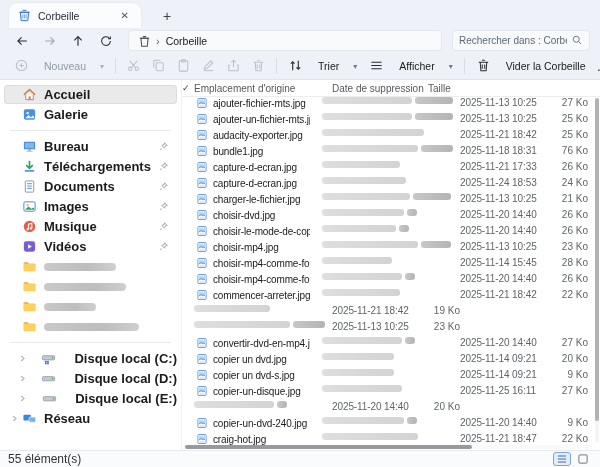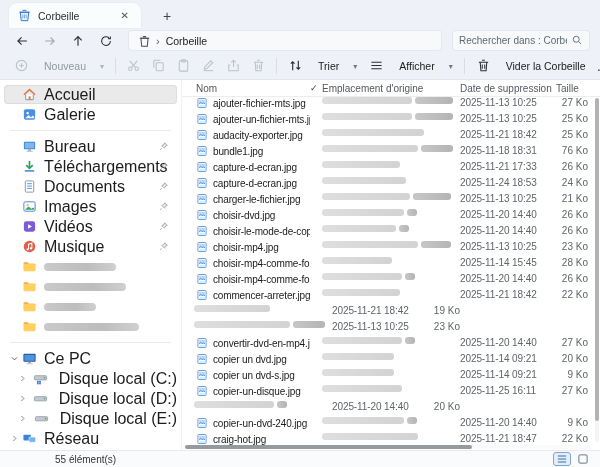--- a/index.html
+++ b/index.html
@@ -44,21 +44,21 @@
   .content { flex:1; display:flex; background:#fff; overflow:hidden; }
   .sidebar { width:182px; flex:none; padding-top:4px; border-right:1px solid #f0f1f3; overflow:hidden; position:relative; }
   .side-item { height:19px; margin:1px 4px; border-radius:4px; display:flex; align-items:center; position:relative; padding-left:18px; }
   .side-item.has-chev { padding-left:6px; }
   .side-item.indent1 { padding-left:14px;justify-content:space-between; }
   .side-item.selected { background:#eaeaea; box-shadow:inset 0 0 0 1px #dddddd; }
   .side-chev { width:12px; flex:none; display:flex; align-items:center; }
   .side-chev svg { width:9px; height:9px; }
   .side-icon { width:15px; height:15px; flex:none; margin-right:7px; }
   .side-icon svg { width:15px; height:15px; display:block; }
-  .side-label { font-size:16px; white-space:nowrap; overflow:hidden; }
+  .side-label { font-size:13px; white-space:nowrap; overflow:hidden;font-weight:bold; }
   .side-blur { height:8px; border-radius:4px; background:linear-gradient(90deg,#c9c9c9,#bdbdbd 60%,#cfcfcf); }
   .side-pin { position:absolute; right:8px; width:11px; height:11px; opacity:.75; }
   .side-pin svg { width:11px; height:11px; }
   .side-sep { border:none; border-top:1px solid #e8eaec; margin:6px 10px; }
 
   .main { flex:1; position:relative; display:flex; flex-direction:column; overflow:hidden; }
   .cols { height:17px; display:flex; align-items:center; color:#54585e; font-size:10px; border-bottom:1px solid #ededed; }
   .h-name { width:128px; padding-left:14px; }
   .h-check { width:12px; font-size:9px; color:#3c4248; }
   .h-origin { width:138px; }
@@ -77,21 +77,21 @@
   .c-date { width:96px; color:#5d646b; letter-spacing:-.1px; }
   .c-size { width:44px; text-align:right; padding-right:12px; color:#5d646b; }
 
   .vscroll { position:absolute; right:1px; top:18px; bottom:8px; width:4px; background:#f5f5f5; border-radius:2px; }
   .vthumb { width:4px; height:94%; background:#b3b3b3; border-radius:2px; }
   .hscroll { position:absolute; left:1px; right:8px; bottom:1px; height:4px; background:#fafafa; }
   .hthumb { width:287px; height:4px; background:#96999e; border-radius:2px; margin-left:2px; }
 
   
   .statusbar { height:17px; background:#fafbfd; border-top:1px solid #e8eaee; display:flex; align-items:center; padding:0 8px; }
-  .status-count { font-size:10px; color:#333;margin-left:47px; }
+  .status-count { font-size:12px; color:#333; }
   .viewtoggles { margin-left:auto; display:flex; gap:3px; }
   .viewbtn { width:18px; height:14px; display:flex; align-items:center; justify-content:center; border-radius:3px; border:1px solid transparent; }
   .viewbtn svg { width:12px; height:12px; }
   .viewbtn.active { border-color:#7aa7d9; background:#e3eefa; }
 </style>
 </head>
 <body>
 
 <div class="window">
 
@@ -307,48 +307,48 @@
           </span>
           <span class="side-label">Images</span>
           <span class="side-pin"><svg viewBox="0 0 16 16" fill="none" stroke="#6b7280" stroke-width="1.1">
               <path d="M9.5 2.5l4 4-2.6.5-1.4 3.5-4-4L9 5z" fill="#eceff3"></path>
               <path d="M5.5 10.5L3 13"></path>
             </svg></span>
         </div>
         <div class="side-item">
           <span class="side-icon">
             <svg viewBox="0 0 16 16">
+              <circle cx="8" cy="8" r="6.2" fill="#e25f4b"></circle>
+              <path d="M7 11V5.5l3.5-1V10" stroke="#fff" stroke-width="1.1" fill="none"></path>
+              <circle cx="6" cy="11" r="1.2" fill="#fff"></circle>
+              <circle cx="9.5" cy="10" r="1.2" fill="#fff"></circle>
+            </svg>
+          </span>
+          <span class="side-label">Musique</span>
+          <span class="side-pin"><svg viewBox="0 0 16 16" fill="none" stroke="#6b7280" stroke-width="1.1">
+              <path d="M9.5 2.5l4 4-2.6.5-1.4 3.5-4-4L9 5z" fill="#eceff3"></path>
+              <path d="M5.5 10.5L3 13"></path>
+            </svg></span>
+        </div>
+        <div class="side-item">
+          <span class="side-icon">
+            <svg viewBox="0 0 16 16">
               <rect x="2" y="2.5" width="12" height="11" rx="2.5" fill="#7b5cd6"></rect>
               <path d="M6.5 5.5l4 2.5-4 2.5z" fill="#fff"></path>
             </svg>
           </span>
           <span class="side-label">Vidéos</span>
           <span class="side-pin"><svg viewBox="0 0 16 16" fill="none" stroke="#6b7280" stroke-width="1.1">
               <path d="M9.5 2.5l4 4-2.6.5-1.4 3.5-4-4L9 5z" fill="#eceff3"></path>
               <path d="M5.5 10.5L3 13"></path>
             </svg></span>
         </div>
         <div class="side-item">
           <span class="side-icon">
             <svg viewBox="0 0 16 16">
-              <circle cx="8" cy="8" r="6.2" fill="#e25f4b"></circle>
-              <path d="M7 11V5.5l3.5-1V10" stroke="#fff" stroke-width="1.1" fill="none"></path>
-              <circle cx="6" cy="11" r="1.2" fill="#fff"></circle>
-              <circle cx="9.5" cy="10" r="1.2" fill="#fff"></circle>
-            </svg>
-          </span>
-          <span class="side-label">Musique</span>
-          <span class="side-pin"><svg viewBox="0 0 16 16" fill="none" stroke="#6b7280" stroke-width="1.1">
-              <path d="M9.5 2.5l4 4-2.6.5-1.4 3.5-4-4L9 5z" fill="#eceff3"></path>
-              <path d="M5.5 10.5L3 13"></path>
-            </svg></span>
-        </div>
-        <div class="side-item">
-          <span class="side-icon">
-            <svg viewBox="0 0 16 16">
               <path d="M1.5 5c0-.8.6-1.5 1.4-1.5h3L7.4 5h6.1c.8 0 1 .7 1 1.5" fill="#e9a83c"></path>
               <rect x="1.5" y="5" width="13" height="8" rx="1.2" fill="#ffd05e"></rect>
             </svg>
           </span>
           <div class="side-blur" style="width: 72px;"></div>
         </div>
         <div class="side-item">
           <span class="side-icon">
             <svg viewBox="0 0 16 16">
               <path d="M1.5 5c0-.8.6-1.5 1.4-1.5h3L7.4 5h6.1c.8 0 1 .7 1 1.5" fill="#e9a83c"></path>
@@ -369,36 +369,20 @@
         <div class="side-item">
           <span class="side-icon">
             <svg viewBox="0 0 16 16">
               <path d="M1.5 5c0-.8.6-1.5 1.4-1.5h3L7.4 5h6.1c.8 0 1 .7 1 1.5" fill="#e9a83c"></path>
               <rect x="1.5" y="5" width="13" height="8" rx="1.2" fill="#ffd05e"></rect>
             </svg>
           </span>
           <div class="side-blur" style="width: 95px;"></div>
         </div>
         <hr class="side-sep">
-        <div class="side-item has-chev">
-          <span class="side-chev">
-            <svg viewBox="0 0 16 16" fill="none" stroke="#555" stroke-width="1.6">
-              <path d="M3.5 6L8 10.5 12.5 6"></path>
-            </svg>
-          </span>
-          <span class="side-icon">
-            <svg viewBox="0 0 16 16">
-              <rect x="1.5" y="3" width="13" height="8.5" rx="1" fill="#1d4f91"></rect>
-              <rect x="2.5" y="4" width="11" height="6.5" fill="#4f93e0"></rect>
-              <rect x="6.5" y="11.5" width="3" height="1.4" fill="#9aa1ab"></rect>
-              <rect x="4.5" y="13" width="7" height="1" rx=".5" fill="#b7bdc6"></rect>
-            </svg>
-          </span>
-          <span class="side-label">Ce PC</span>
-        </div>
         <div class="side-item has-chev indent1">
           <span class="side-chev">
             <svg viewBox="0 0 16 16" fill="none" stroke="#777" stroke-width="1.6">
               <path d="M6 3.5L10.5 8 6 12.5"></path>
             </svg>
           </span>
           <span class="side-icon">
             <svg viewBox="0 0 16 16">
               <rect x="1.5" y="5" width="13" height="4.5" rx="1" fill="#c3c9d2" stroke="#8a93a3" stroke-width=".8"></rect>
               <circle cx="12.3" cy="7.2" r=".9" fill="#5fb04b"></circle>
@@ -450,21 +434,20 @@
             <svg viewBox="0 0 16 16">
               <rect x="1.5" y="4" width="8" height="6" rx="1" fill="#3a86d8"></rect>
               <rect x="7.5" y="6.5" width="7" height="5.5" rx="1" fill="#77b3ea" stroke="#fff" stroke-width=".6"></rect>
             </svg>
           </span>
           <span class="side-label">Réseau</span>
         </div>
       </div>
     <div class="main">
       <div class="cols">
-        <div class="h-name">Nom</div>
         <div class="h-check">✓</div>
         <div class="h-origin">Emplacement d'origine</div>
         <div class="h-date">Date de suppression</div>
         <div class="h-size">Taille</div>
       </div>
       <div class="rows" id="rows">
           <div class="frow">
             <div class="c-name">
               <span class="ficon">
                 <svg viewBox="0 0 16 16">

